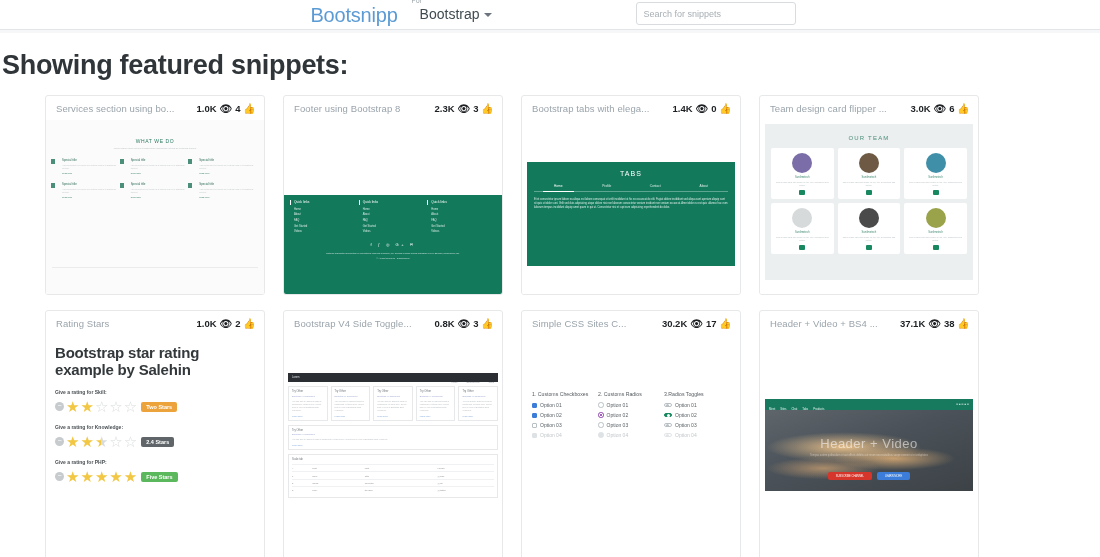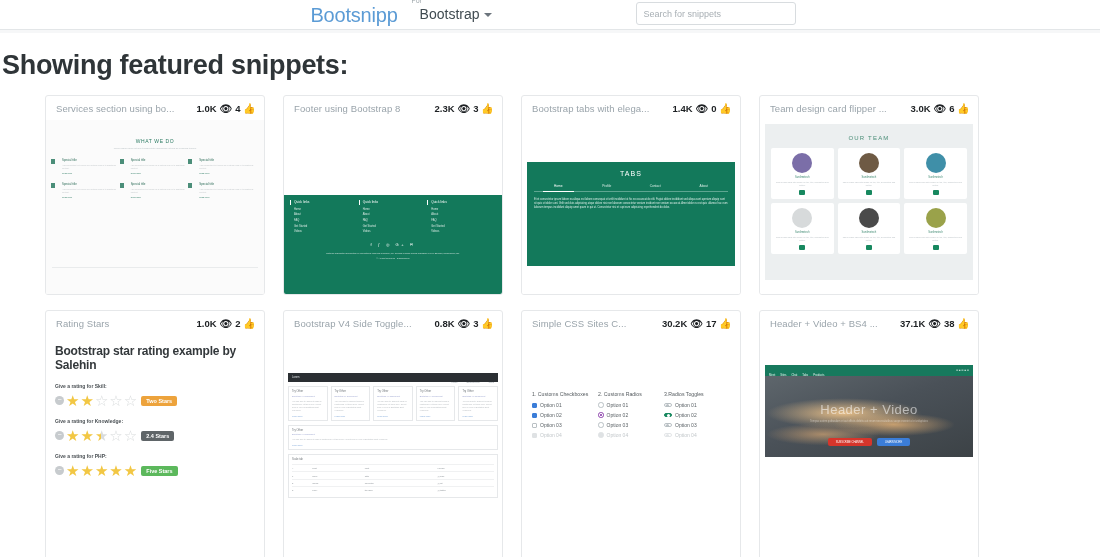--- a/index.html
+++ b/index.html
@@ -216,21 +216,21 @@
   .team-h{ text-align:center; color:#4a8d77; font-size:6px; letter-spacing:1.2px; margin:5px 0 7px;}
   .team-grid{ display:flex; flex-wrap:wrap; gap:4px;}
   .team-card{ width:calc(33.33% - 2.7px); background:#fff; border-radius:2px; padding:5px 3px 4px; text-align:center;}
   .av{ width:20px; height:20px; border-radius:50%; margin:0 auto 3px; background:#b9c0c4;}
   .tname{ color:#3f8a72; font-size:2.7px;}
   .tdesc{ color:#b7bec2; font-size:2.1px; line-height:3px; margin-top:2px;}
   .tbtn{ width:6px; height:5px; background:#17885f; margin:3px auto 0; border-radius:1px;}
 
   
   .rate{ padding:9px 9px 0 9px;}
-  .rate-h{ color:#33383b; font-size:12px; font-weight:bold; letter-spacing:-.2px; margin-bottom:11px;}
+  .rate-h{ color:#33383b; font-size:15px; font-weight:bold; letter-spacing:-.2px; margin-bottom:11px;}
   .rate-lbl{ color:#4b5155; font-size:5px; font-weight:bold; margin-bottom:4px;}
   .rate-row{ display:flex; align-items:center; gap:2px; margin-bottom:10px;}
   .minus{ width:9px; height:9px; border-radius:50%; background:#c7cbce; color:#fff; font-size:7px; line-height:8px; text-align:center;}
   .star{ font-size:15px; line-height:15px; color:#d9dcdd; letter-spacing:-1px;}
   .star.on{ color:#f2c744;}
   .star.half{ background:linear-gradient(90deg,#f2c744 50%,#d9dcdd 50%); -webkit-background-clip:text; background-clip:text; color:transparent;}
   .badge{ font-size:5.5px; color:#fff; padding:2px 5px; border-radius:2px; font-weight:bold; margin-left:3px;}
   .badge.orange{ background:#eda33c;}
   .badge.gray{ background:#5f6568;}
   .badge.green{ background:#5cb85c;}
@@ -270,21 +270,21 @@
   .rd.on:after{ content:""; position:absolute; inset:1px; border-radius:50%; background:#8e44ad;}
   .rd.dis{ background:#dfe2e4; border-color:#dfe2e4;}
   .tg{ width:8px; height:4.5px; border:1px solid #b9c0c4; border-radius:3px; flex:none; position:relative;}
   .tg:after{ content:""; position:absolute; width:3px; height:3px; border-radius:50%; background:#b9c0c4; top:.5px; left:.8px;}
   .tg.on{ background:#17885f; border-color:#17885f;}
   .tg.on:after{ background:#fff; left:auto; right:.8px;}
   .tg.dis{ border-color:#e3e6e8;}
   .tg.dis:after{ background:#e3e6e8;}
 
   
-  .hv{ position:absolute; left:5px; right:5px; top:30px; height:92px; overflow:hidden;}
+  .hv{ position:absolute; left:5px; right:5px; top:64px; height:92px; overflow:hidden;}
   .hv-nav{ height:11px; background:#17795d; display:flex; align-items:center; justify-content:space-between; padding:0 4px;}
   .hv-nav b{ color:#e6f2ee; font-size:2.8px; font-weight:normal; margin-right:5px;}
   .hv-hero{ position:relative; height:81px;
     background:
       radial-gradient(ellipse 60% 30% at 38% 46%, rgba(245,200,140,.9), rgba(245,200,140,0) 62%),
       radial-gradient(ellipse 45% 22% at 62% 60%, rgba(240,185,120,.75), rgba(240,185,120,0) 65%),
       radial-gradient(ellipse 40% 20% at 28% 72%, rgba(235,180,120,.6), rgba(235,180,120,0) 68%),
       linear-gradient(160deg,#5e666c 0%,#4a5158 45%,#3c4246 100%);
   }
   .hv-title{ position:absolute; left:0; right:0; top:26px; text-align:center; color:rgba(255,255,255,.55); font-size:13px; letter-spacing:.5px;}

